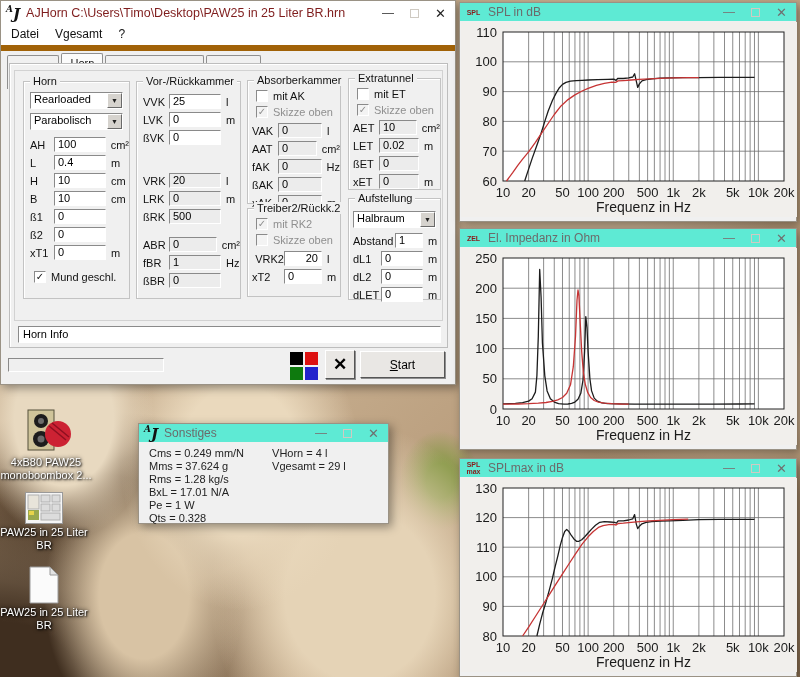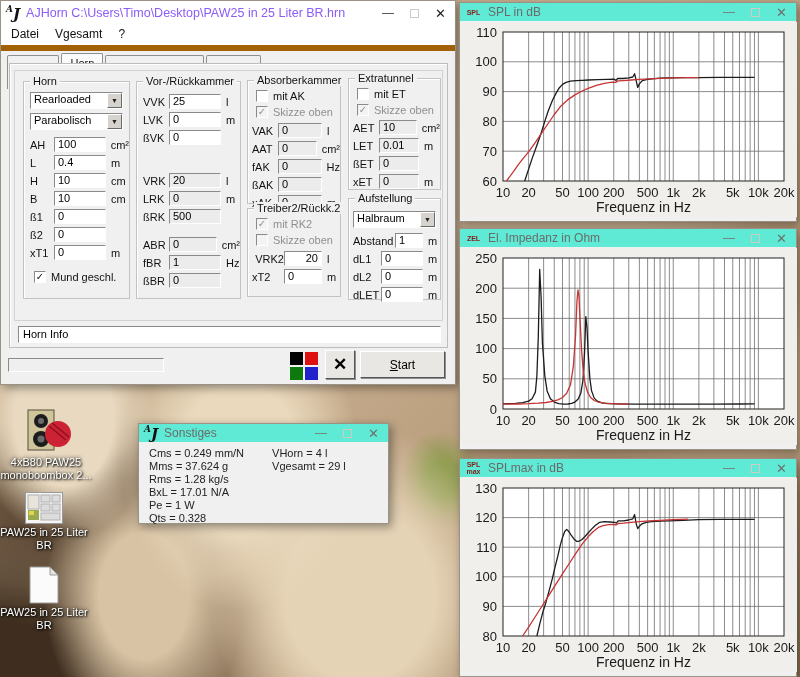--- a/index.html
+++ b/index.html
@@ -27,21 +27,21 @@
   .tbar .ttl { flex:1; font-size:12px; color:#6b6b6b; margin-left:6px; white-space:nowrap; overflow:hidden; }
   .wbtns { display:flex; gap:16px; align-items:center; margin-right:4px; }
   .minw { font-size:12px; color:#777; line-height:10px; }
   .maxw { width:9px; height:9px; border:1px solid #cfcac2; display:inline-block; }
   .closew { font-size:13px; color:#6f6f6f; }
   .chart-icn { font-size:7px; font-weight:bold; color:#8a1a1a; width:17px; line-height:7px; text-align:center; }
 
   
   .mainwin { left:0; top:0; width:456px; height:385px; background:#f0f0f0; }
   .mainwin .tbar { background:#ffffff; height:24px; }
-  .mainwin .tbar .ttl { color:#8b5cf6; font-size:12.5px; }
+  .mainwin .tbar .ttl { color:#7f1d1d; font-size:12.5px; }
   .ajicon { font-family:"DejaVu Serif",serif; font-style:italic; font-weight:bold; color:#111; }
   .ajicon .a { font-size:9px; vertical-align:top; }
   .ajicon .j { font-size:15px; }
   .menubar { display:flex; gap:0; background:#ffffff; padding:1px 2px 3px; border-bottom:6px solid #a16207; }
   .mitem { font-size:12px; color:#111; padding:1px 8px; }
   .tabstrip { display:flex; padding:4px 6px 0; }
   .tab { font-size:11px; color:#111; padding:19px 8px 2px; border:1px solid #8f8f8f; border-bottom:none; background:#f0f0f0; margin-right:2px; border-radius:2px 2px 0 0; position:relative; }
   .tab[data-active="true"] { background:#fbfbfb; top:-2px; padding-top:3px; box-shadow:0 2px 0 #f0f0f0; }
   .tabpage { position:absolute; left:8px; top:62px; width:439px; height:285px; border:1px solid #bdbdbd; background:#f0f0f0; box-shadow:inset 1px 1px 0 #fff; }
   .inner { position:absolute; left:4px; top:6px; width:429px; height:251px; border:1px solid #d2d2d2; }
@@ -319,21 +319,21 @@
               <span class="cb" data-checked="true">✓</span>
               <span>Skizze oben</span>
             </div>
           <div class="frow" style="margin-top:4px; margin-left:4px;">
               <span class="flabel" style="flex-basis:26px;">AET</span>
               <span class="fld" style="width:40px;" data-disabled="true">10</span>
               <span class="funit">cm²</span>
             </div>
           <div class="frow" style="margin-left:4px;">
               <span class="flabel" style="flex-basis:26px;">LET</span>
-              <span class="fld" style="width:40px;" data-disabled="true">0.01</span>
+              <span class="fld" style="width:40px;" data-disabled="true">0.02</span>
               <span class="funit">m</span>
             </div>
           <div class="frow" style="margin-left:4px;">
               <span class="flabel" style="flex-basis:26px;">ßET</span>
               <span class="fld" style="width:40px;" data-disabled="true">0</span>
               <span class="funit"></span>
             </div>
           <div class="frow" style="margin-left:4px;">
               <span class="flabel" style="flex-basis:26px;">xET</span>
               <span class="fld" style="width:40px;" data-disabled="true">0</span>

